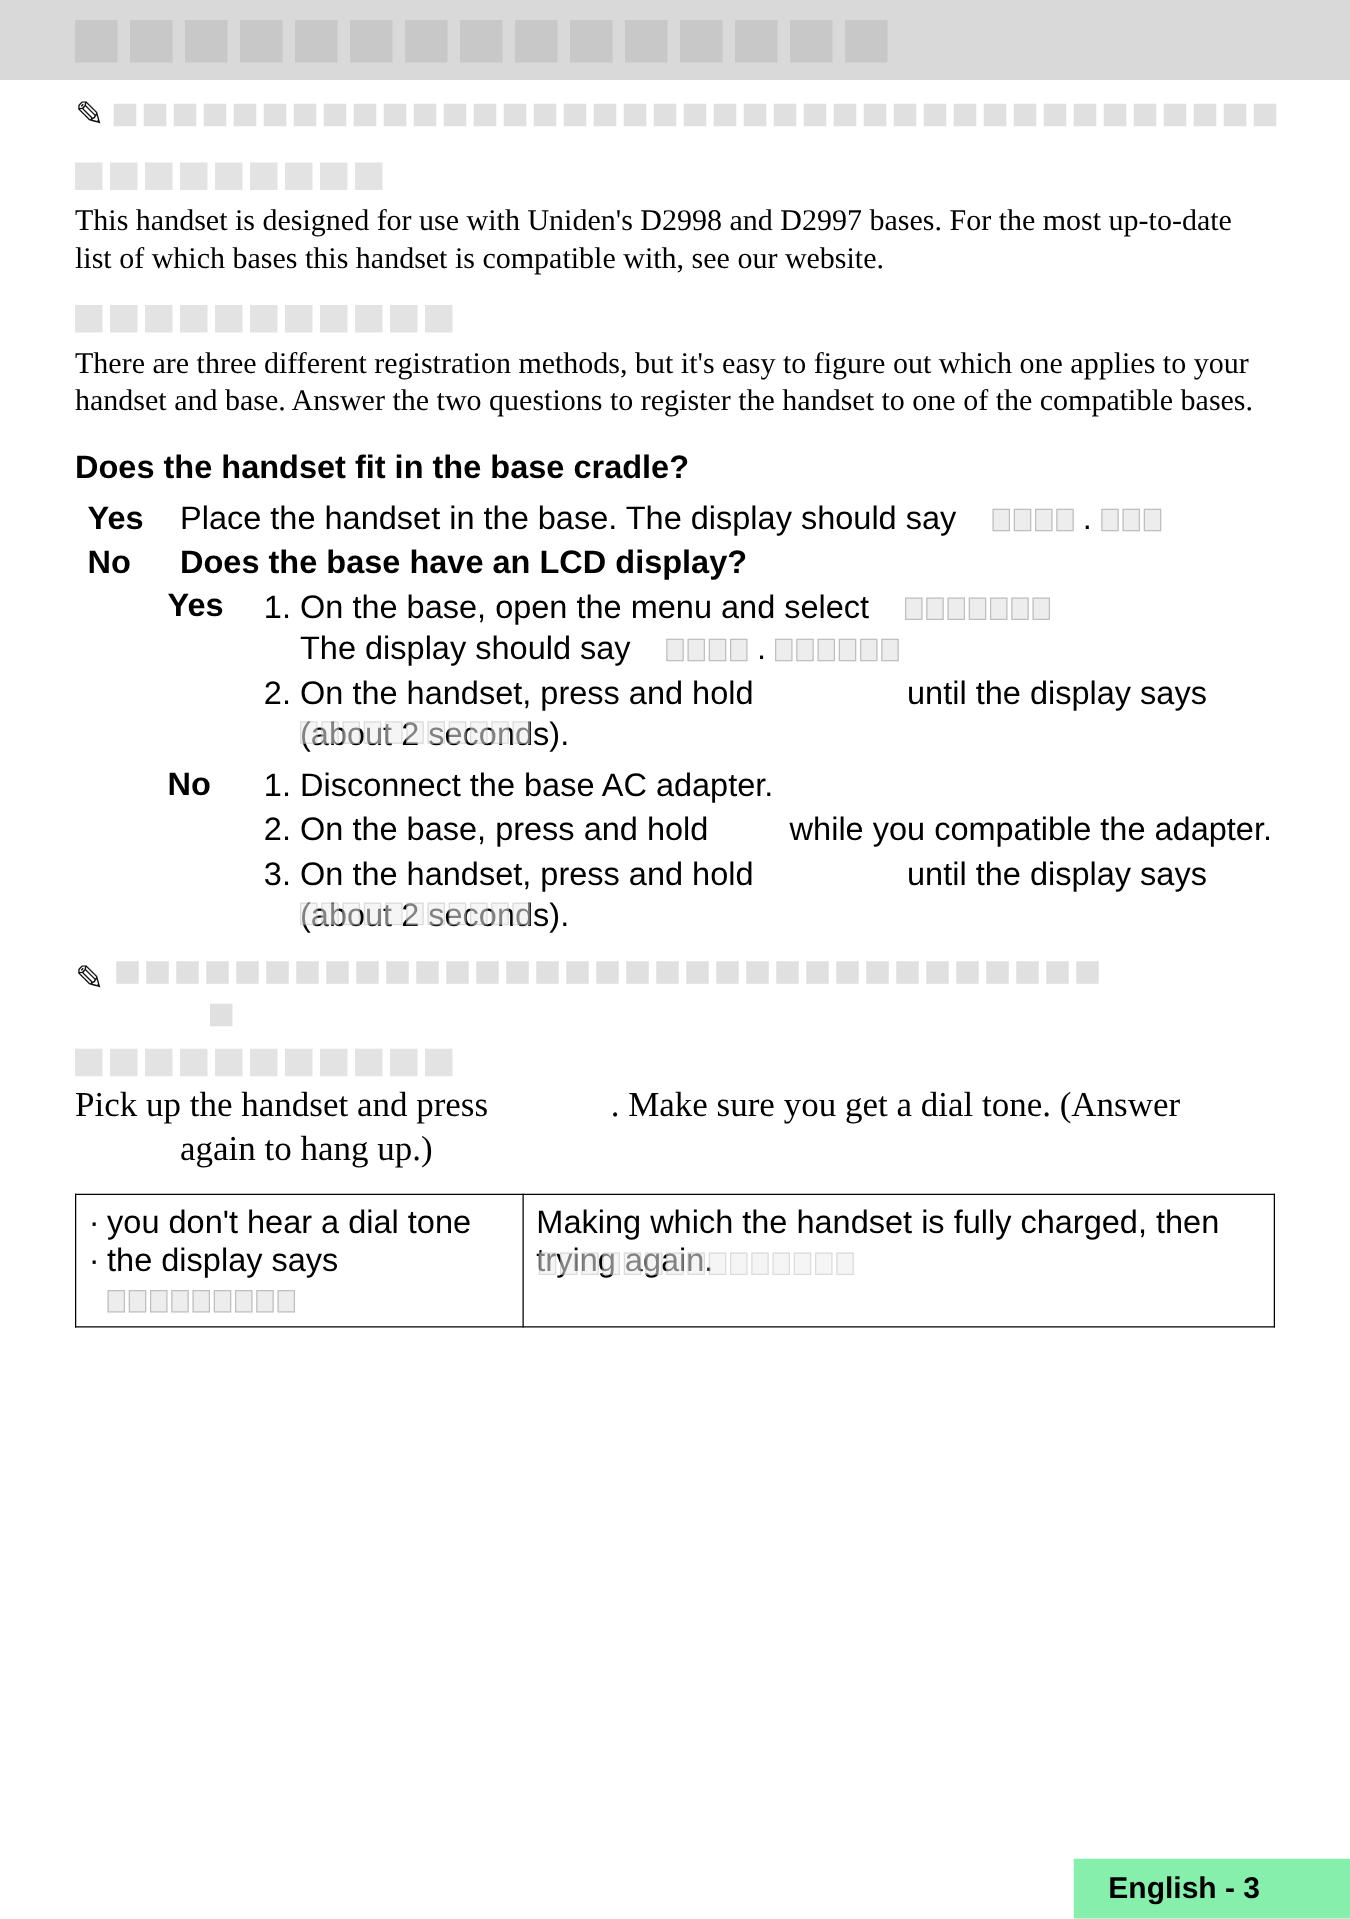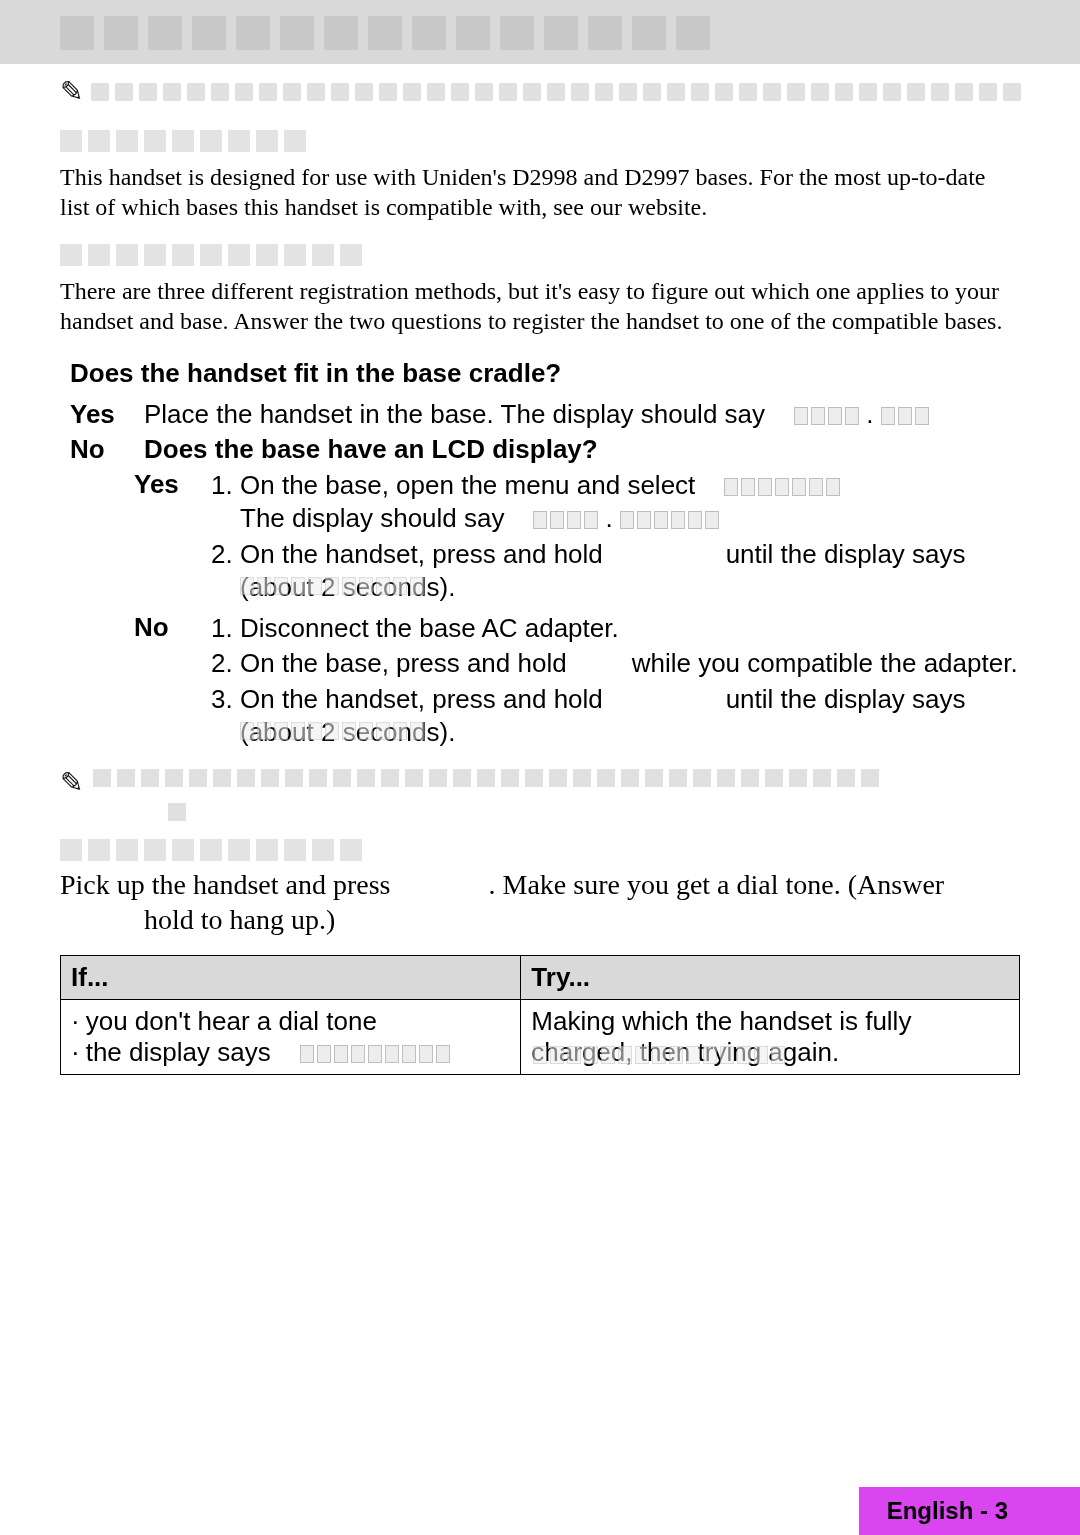--- a/index.html
+++ b/index.html
@@ -64,21 +64,21 @@
   }
   p.body {
     font-size: 24px;
     line-height: 1.25;
     margin: 10px 0 22px 0;
     font-family: Georgia, "Times New Roman", serif;
   }
   .bold-q {
     font-weight: 700;
     font-size: 26px;
-    margin: 14px 0 10px 10px;
+    margin: 14px 0 10px 0;
   }
   .ans-row {
     display: flex;
     gap: 20px;
     margin: 4px 0 4px 10px;
     font-size: 26px;
   }
   .ans-label {
     font-weight: 700;
     width: 54px;
@@ -163,21 +163,21 @@
   .bullet-item {
     display: flex;
     gap: 6px;
     align-items: baseline;
   }
   .bullet-dot { line-height: 1; }
   .footer {
     position: absolute;
     right: 0;
     bottom: 0;
-    background: #d946ef;
+    background: #86efac;
     font-weight: 700;
     font-size: 24px;
     padding: 10px 72px 10px 28px;
   }
   .placeholder-run {
     display: inline-flex;
     gap: 3px;
     vertical-align: baseline;
     position: relative;
     top: 2px;
@@ -461,29 +461,25 @@
       <span class="med-sq"></span>
       <span class="med-sq"></span>
       <span class="med-sq"></span>
   </div>
 
   <p class="connect-para">
     <span>Pick up the handset and press</span>
     &nbsp;&nbsp;&nbsp;&nbsp;&nbsp;&nbsp;&nbsp;&nbsp;&nbsp;&nbsp;&nbsp;&nbsp;
     <span>. Make sure you get a dial tone. (Answer</span>
     &nbsp;&nbsp;&nbsp;&nbsp;&nbsp;&nbsp;&nbsp;&nbsp;&nbsp;&nbsp;&nbsp;
-    <span>hold to hang up.)</span>
+    <span>again to hang up.)</span>
   </p>
 
   <table class="trouble">
     <tbody>
-        <tr>
-      <th style="width:48%">If...</th>
-      <th>Try...</th>
-    </tr>
     <tr>
       <td>
         <div class="bullet-item">
           <span class="bullet-dot">·</span>
           <span>you don't hear a dial tone</span>
         </div>
         <div class="bullet-item">
           <span class="bullet-dot">·</span>
           <span>
             <span>the display says</span>

